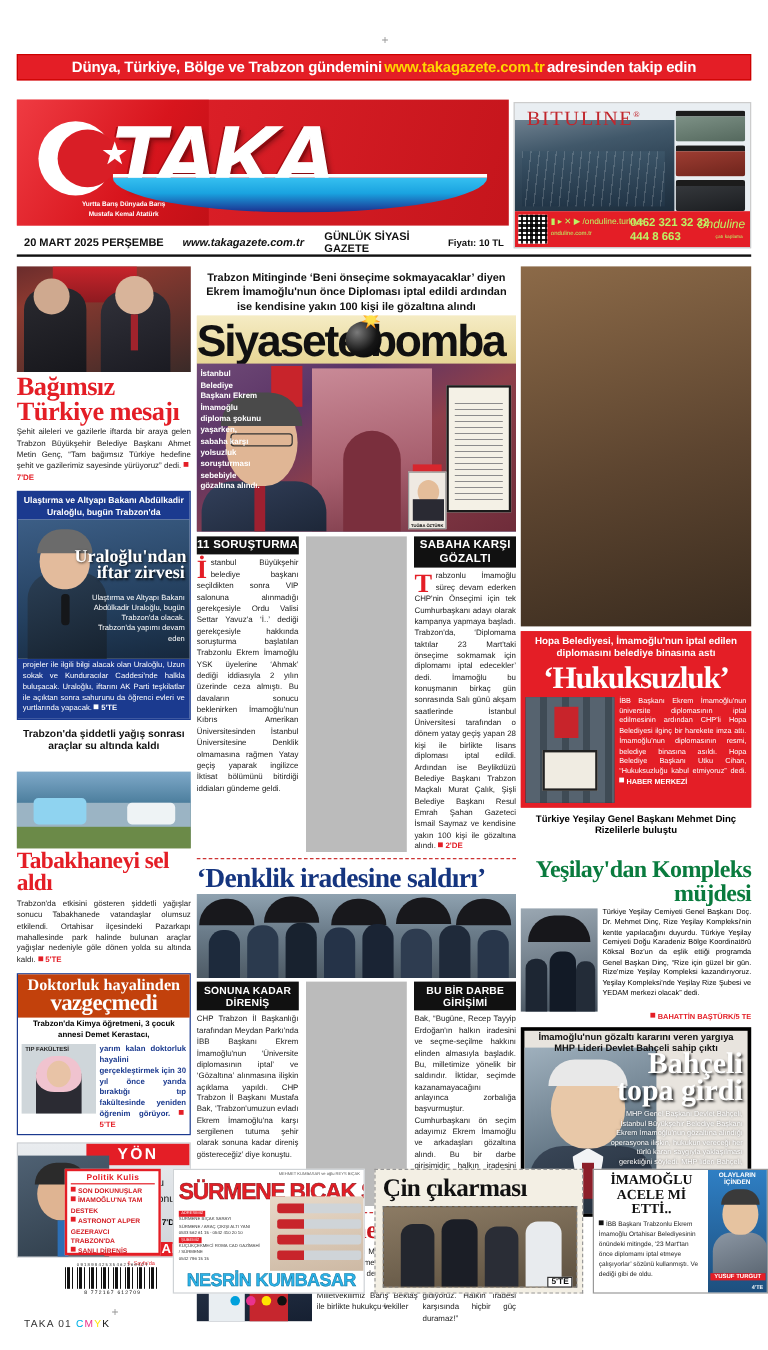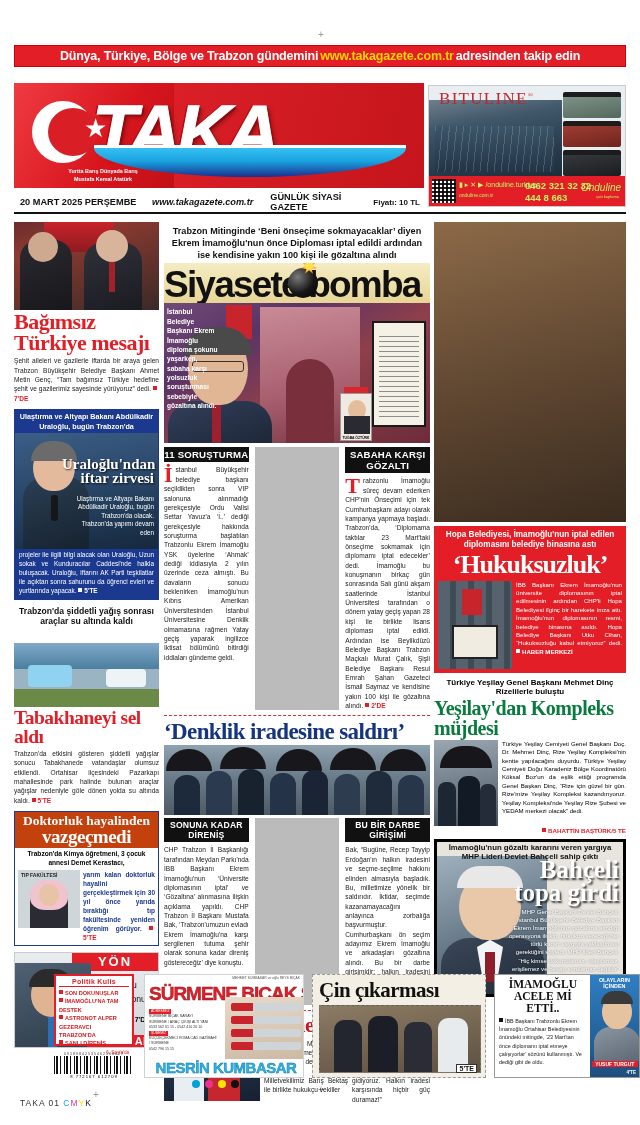--- a/index.html
+++ b/index.html
@@ -239,21 +239,21 @@
   .huk .ph .bldg{position:absolute;left:0;top:0;width:100%;height:100%;
     background:repeating-linear-gradient(90deg,#56636f 0 12px,#3f4b55 12px 18px);}
   .huk .ph .tr{position:absolute;left:24px;top:8px;width:20px;height:26px;background:#c8242b;}
   .huk .ph .frm{position:absolute;left:14px;top:44px;width:46px;height:34px;background:#f0ece2;border:2px solid #222;}
   .huk .tx{ font-size:6.1px; line-height:1.38; text-align:justify; }
   .huk .tx .pagenum{ color:#fff; }
 
   .yes { margin-top:5px; }
   .yes .k{ font-size:8px; font-weight:bold; text-align:center; line-height:1.2;}
   .yes .h{ font-family:"Liberation Serif", serif; color:#0a7b3e; font-weight:bold; font-size:20px;
-    text-align:left; line-height:1; letter-spacing:-.5px; margin:1px 0 2px;}
+    text-align:right; line-height:1; letter-spacing:-.5px; margin:18px 0 2px;}
   .yes .row{ display:flex; gap:4px;}
   .yes .ph{width:64px;height:86px;background:linear-gradient(170deg,#9aa7b2,#6b7884 60%,#44505c);position:relative;flex:0 0 auto;}
   .yes .ph .u{position:absolute;left:6px;top:6px;width:52px;height:22px;border-radius:26px 26px 0 0;background:#17171b;}
   .yes .ph .p1{position:absolute;left:4px;bottom:0;width:18px;height:44px;background:#1d2633;border-radius:8px 8px 0 0;}
   .yes .ph .p2{position:absolute;left:24px;bottom:0;width:22px;height:50px;background:#121a26;border-radius:9px 9px 0 0;}
   .yes .ph .p3{position:absolute;left:46px;bottom:0;width:16px;height:42px;background:#232c38;border-radius:7px 7px 0 0;}
   .yes .tx{ font-size:6.1px; line-height:1.38; text-align:justify;}
   .yes .credit{ text-align:right; font-size:6.2px; font-weight:bold; color:#e41e26; margin-top:1px;}
 
   .bah{ margin-top:5px; background:#e8e4de; position:relative; height:158px; overflow:hidden;

